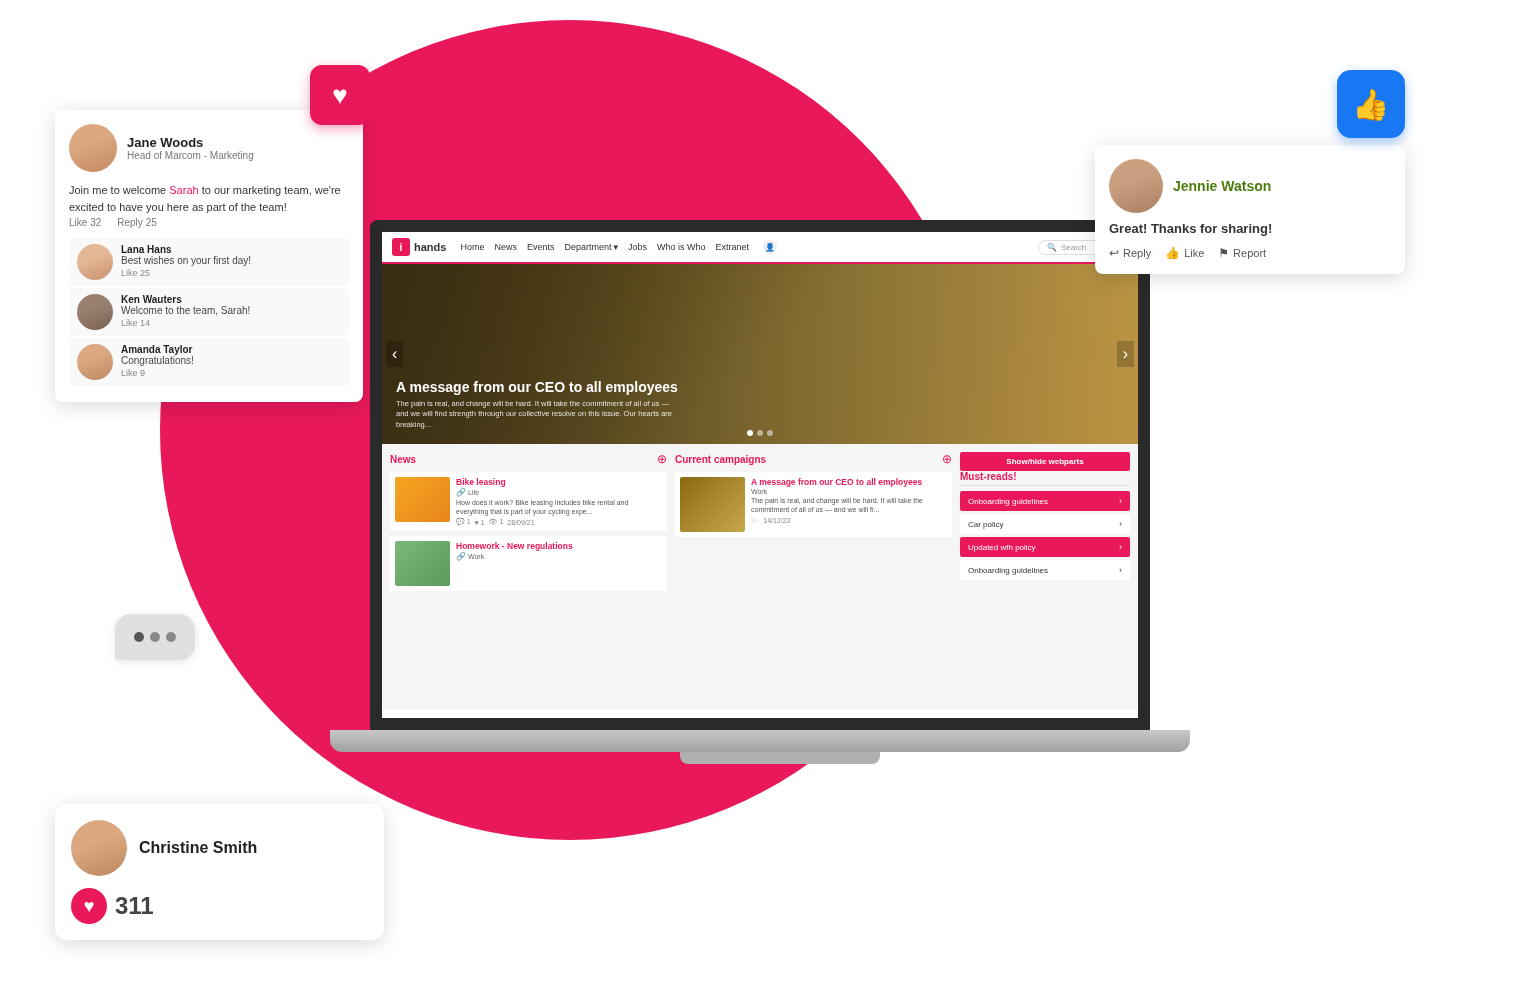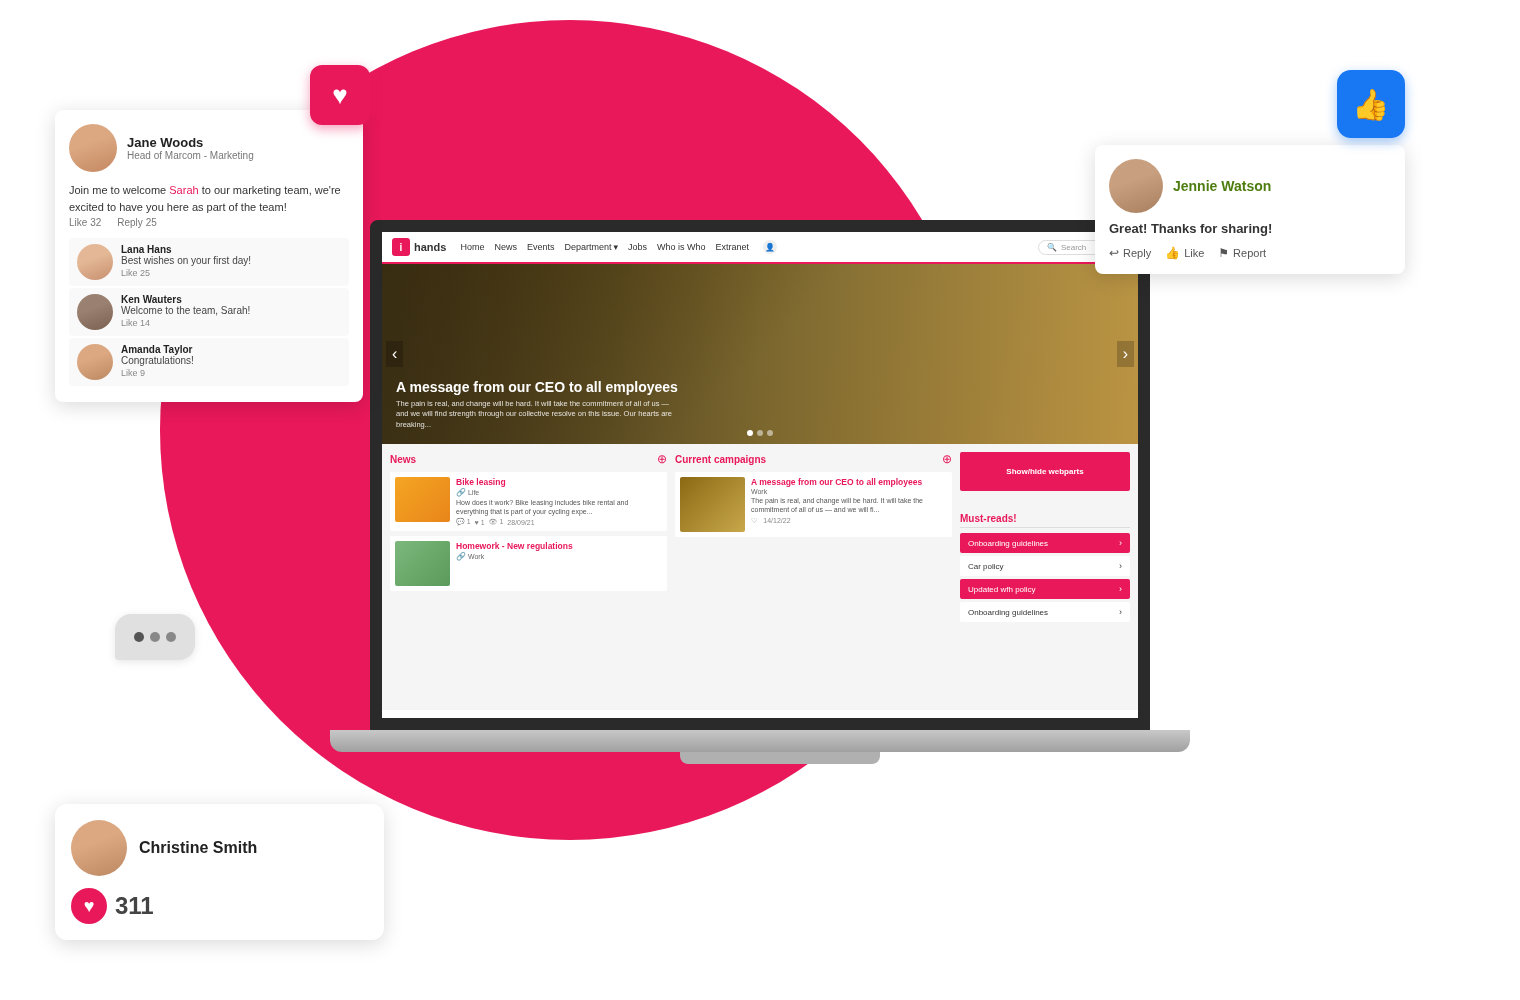--- a/index.html
+++ b/index.html
@@ -218,25 +218,25 @@
     .campaign-cat { font-size: 7px; color: #666; margin: 1px 0; }
     .campaign-desc { font-size: 7px; color: #555; line-height: 1.3; }
     .campaign-meta { display: flex; gap: 6px; margin-top: 3px; font-size: 7px; color: #888; }
 
     
     .must-reads-section { width: 170px; }
     .show-hide-btn {
       background: #e8185a;
       color: #fff;
       text-align: center;
-      padding: 15px;
+      padding: 5px;
       font-size: 8px;
       font-weight: 600;
       border-radius: 2px;
-      margin-bottom: 22px;
+      margin-bottom: 0;
       cursor: pointer;
     }
     .must-reads-title { font-size: 10px; font-weight: 700; color: #e8185a; margin-bottom: 5px; border-bottom: 1px solid #ddd; padding-bottom: 3px; }
     .must-read-item {
       display: flex;
       align-items: center;
       justify-content: space-between;
       padding: 5px 8px;
       margin-bottom: 3px;
       border-radius: 2px;

